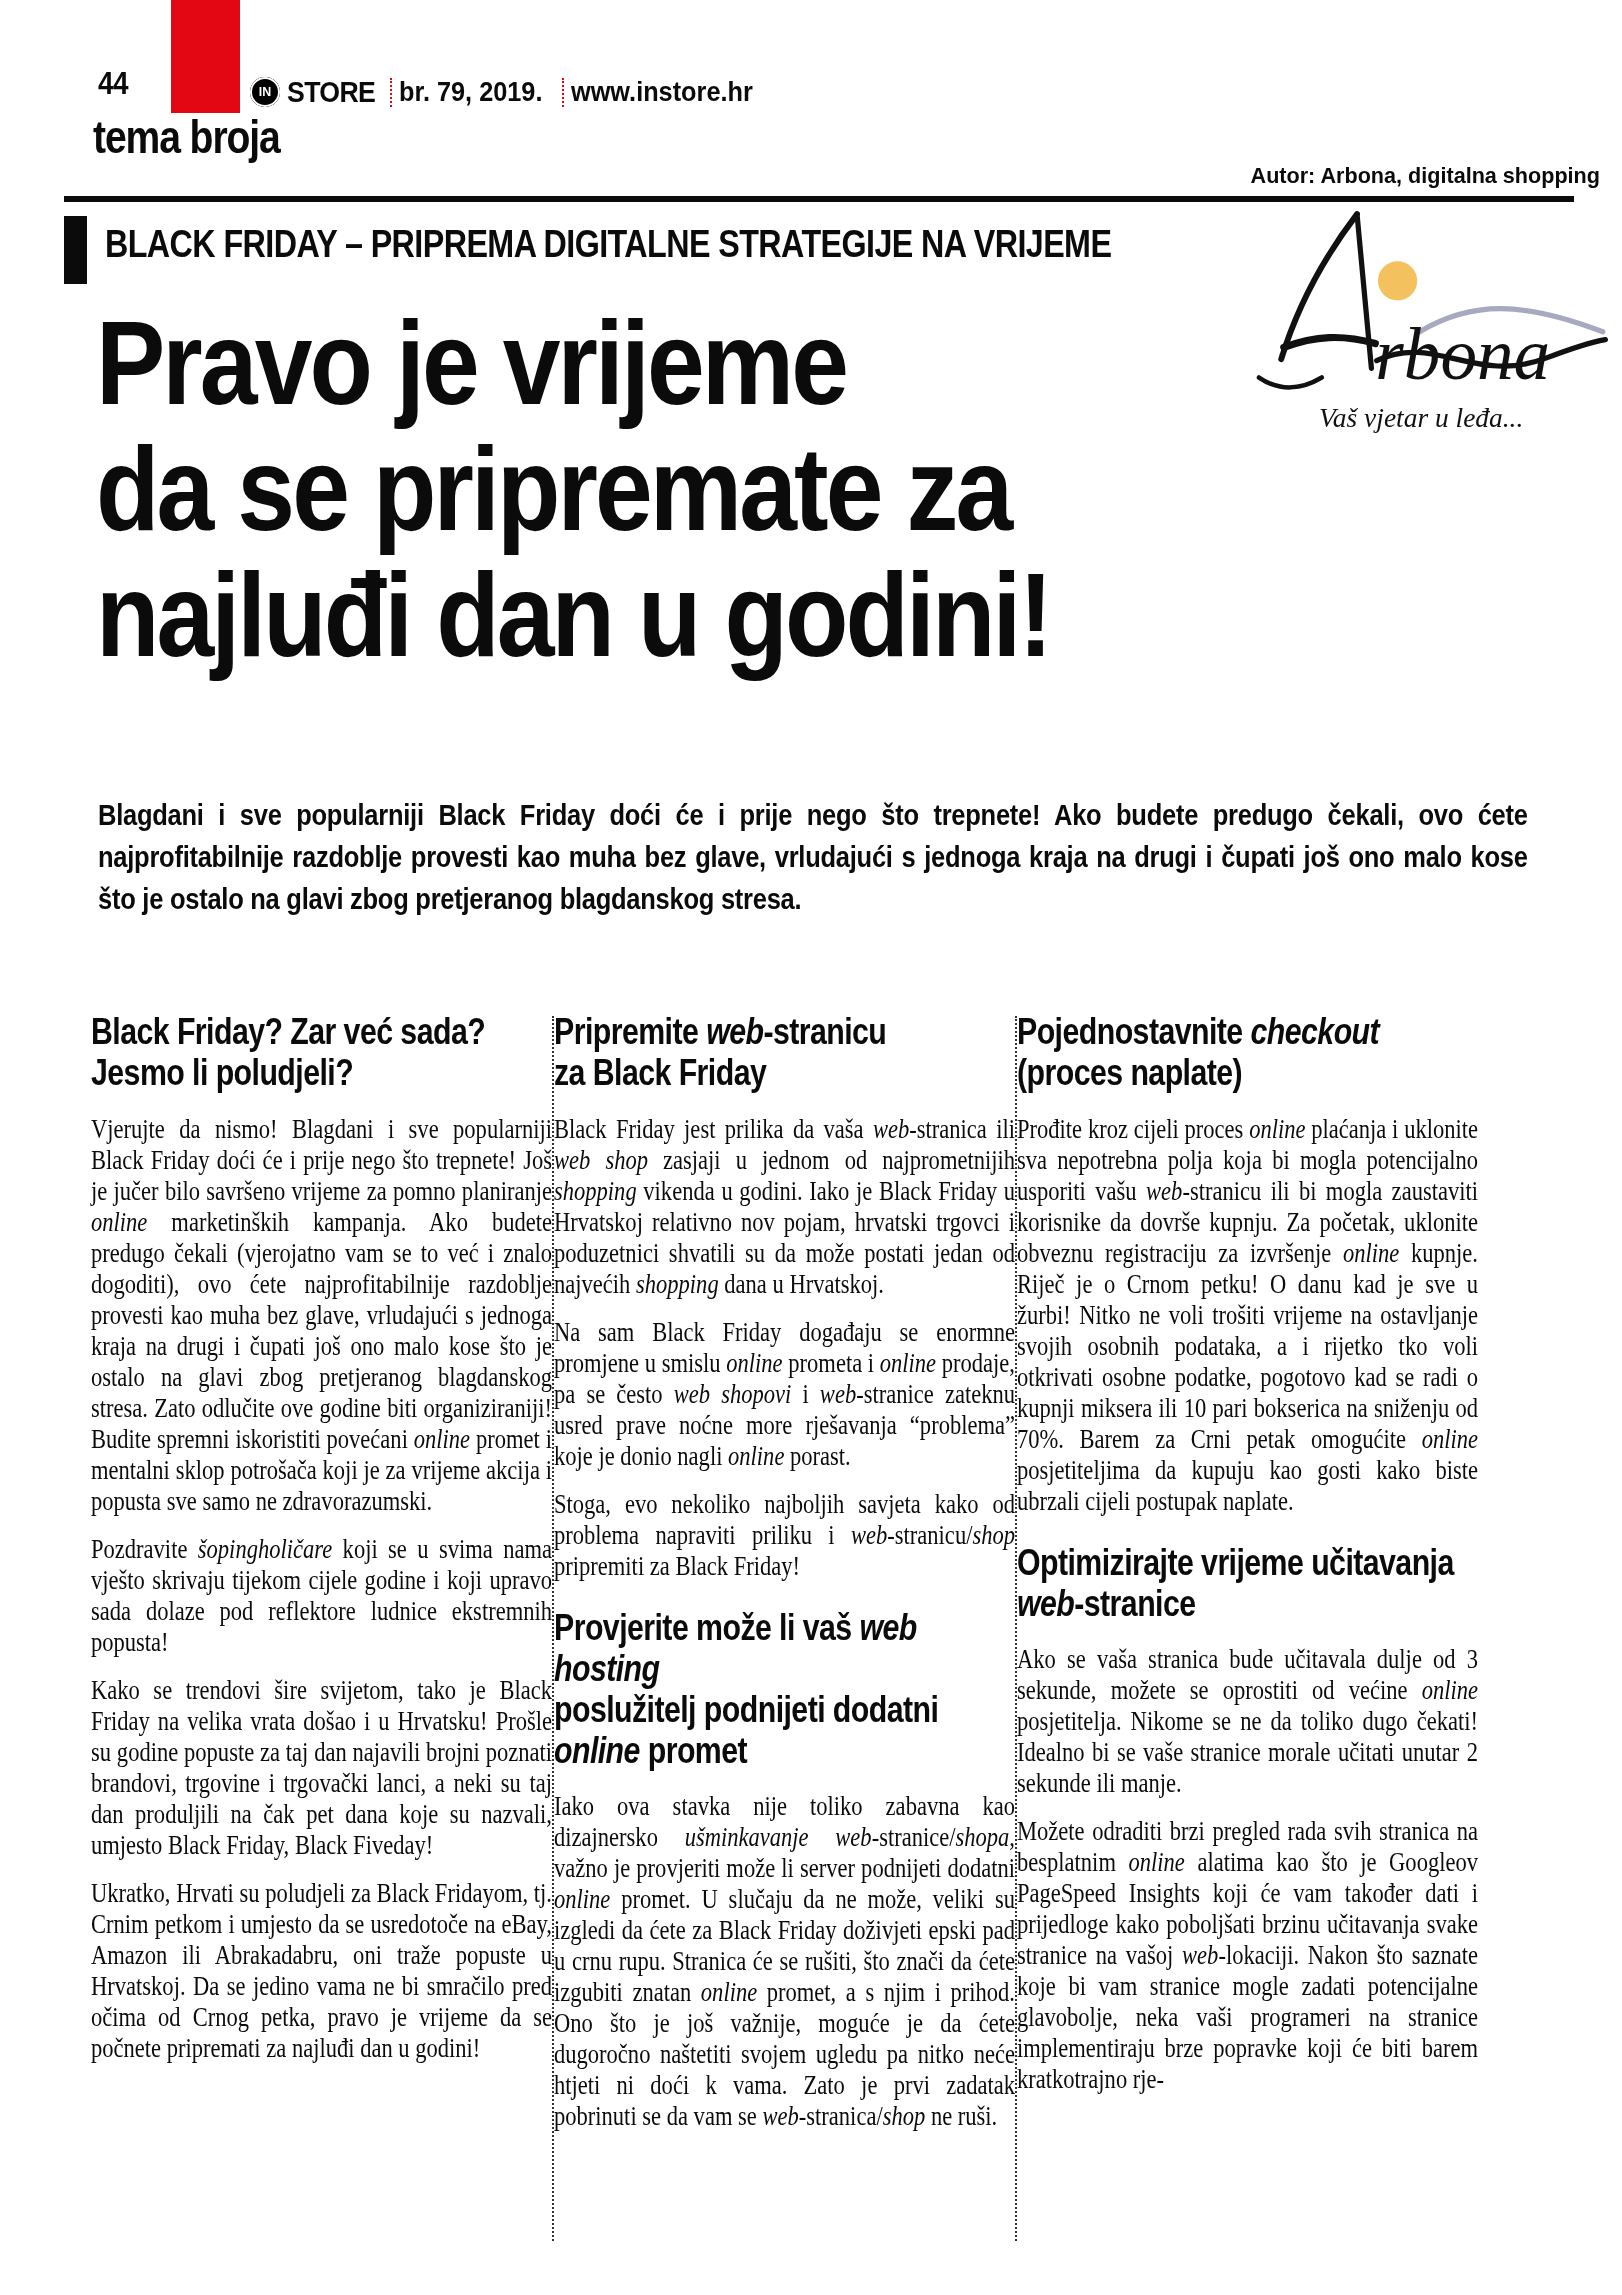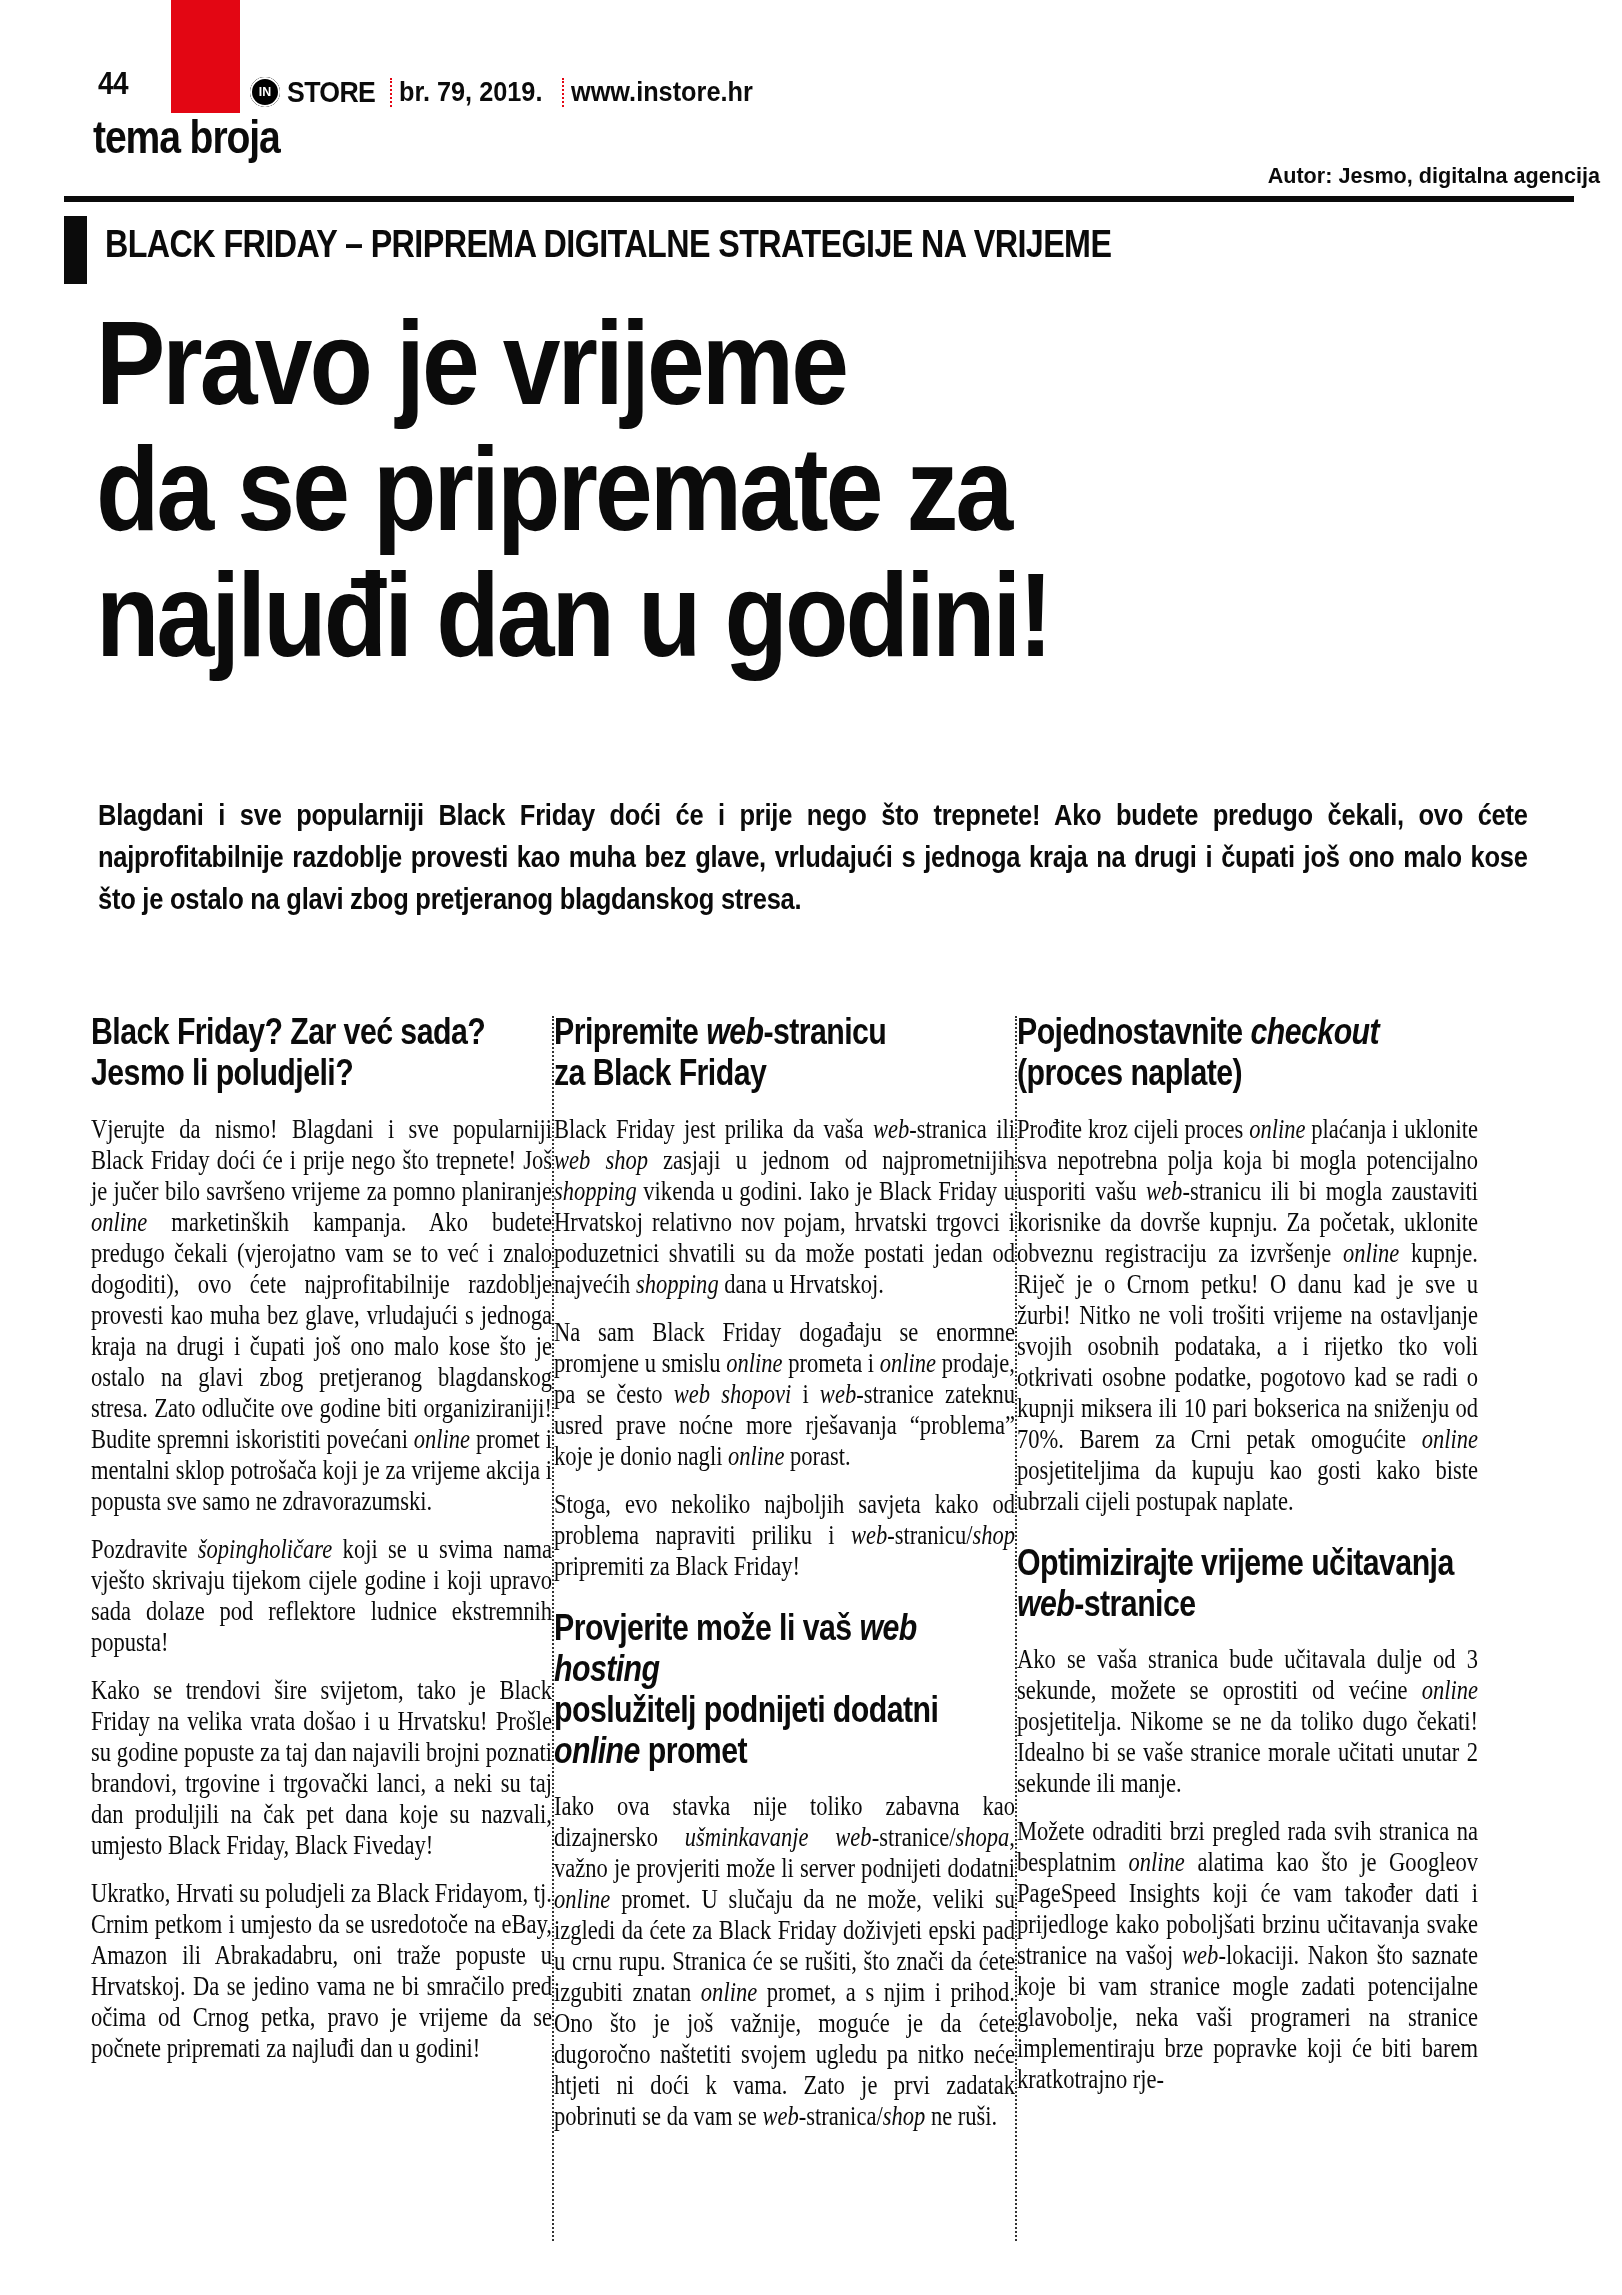--- a/index.html
+++ b/index.html
@@ -64,29 +64,44 @@
         <span>IN</span>
       </span>
     <span class="store">STORE</span>
     <span class="vsep"></span>
     <span class="issue">br. 79, 2019.</span>
     <span class="vsep"></span>
     <span class="site">www.instore.hr</span>
   </div>
 
   <h1 class="section">tema broja</h1>
-  <div class="author">Autor: Jesmo, digitalna agencija</div>
+  <div class="author">Autor: Arbona, digitalna shopping</div>
   <div class="top-rule"></div>
 
   <div class="kicker-bar"></div>
   <h2 class="kicker">BLACK FRIDAY – PRIPREMA DIGITALNE STRATEGIJE NA VRIJEME</h2>
   <div class="title">Pravo je vrijeme
 da se pripremate za
 najluđi dan u godini!</div>
 
+  <div class="logo">
+    <svg width="366" height="236" viewBox="0 0 560 360" xmlns="http://www.w3.org/2000/svg">
+      <g>
+        <path d="M176 18 C 118 94, 82 168, 60 240" fill="none" stroke="#111" stroke-width="9" stroke-linecap="round"></path>
+        <path d="M176 18 C 184 110, 192 192, 198 254" fill="none" stroke="#111" stroke-width="8" stroke-linecap="round"></path>
+        <path d="M64 222 C 112 204, 154 202, 204 216" fill="none" stroke="#111" stroke-width="11" stroke-linecap="round"></path>
+        <path d="M26 268 C 58 290, 92 286, 122 268" fill="none" stroke="#111" stroke-width="7" stroke-linecap="round"></path>
+      </g>
+      <circle cx="238" cy="120" r="30" fill="#F3C25F"></circle>
+      <path d="M272 198 C 352 150, 432 152, 552 198" fill="none" stroke="#A6A9BF" stroke-width="8" stroke-linecap="round"></path>
+      <path d="M206 242 C 296 200, 356 280, 466 238 C 508 222, 534 214, 556 210" fill="none" stroke="#111" stroke-width="8" stroke-linecap="round"></path>
+      <text x="204" y="270" font-family="Liberation Serif, serif" font-style="italic" font-size="112" fill="#111">rbona</text>
+      <text x="118" y="344" font-family="Liberation Serif, serif" font-style="italic" font-size="42" fill="#111">Vaš vjetar u leđa...</text>
+    </svg>
+  </div>
 
   <p class="lead">Blagdani i sve popularniji Black Friday doći će i prije nego što trepnete! Ako budete predugo čekali, ovo ćete najprofitabilnije razdoblje provesti kao muha bez glave, vrludajući s jednoga kraja na drugi i čupati još ono malo kose što je ostalo na glavi zbog pretjeranog blagdanskog stresa.</p>
 
   <div class="cols">
 
     <section class="col">
       <div class="cz">
         <h3>Black Friday? Zar već sada?<br>Jesmo li poludjeli?</h3>
         <p>Vjerujte da nismo! Blagdani i sve popularniji Black Friday doći će i prije nego što trepnete! Još je jučer bilo savršeno vrijeme za pomno planiranje <em>online</em> marketinških kampanja. Ako budete predugo čekali (vjerojatno vam se to već i znalo dogoditi), ovo ćete najprofitabilnije razdoblje provesti kao muha bez glave, vrludajući s jednoga kraja na drugi i čupati još ono malo kose što je ostalo na glavi zbog pretjeranog blagdanskog stresa. Zato odlučite ove godine biti organiziraniji! Budite spremni iskoristiti povećani <em>online</em> promet i mentalni sklop potrošača koji je za vrijeme akcija i popusta sve samo ne zdravorazumski.</p>
         <p>Pozdravite <em>šopingholičare</em> koji se u svima nama vješto skrivaju tijekom cijele godine i koji upravo sada dolaze pod reflektore ludnice ekstremnih popusta!</p>

